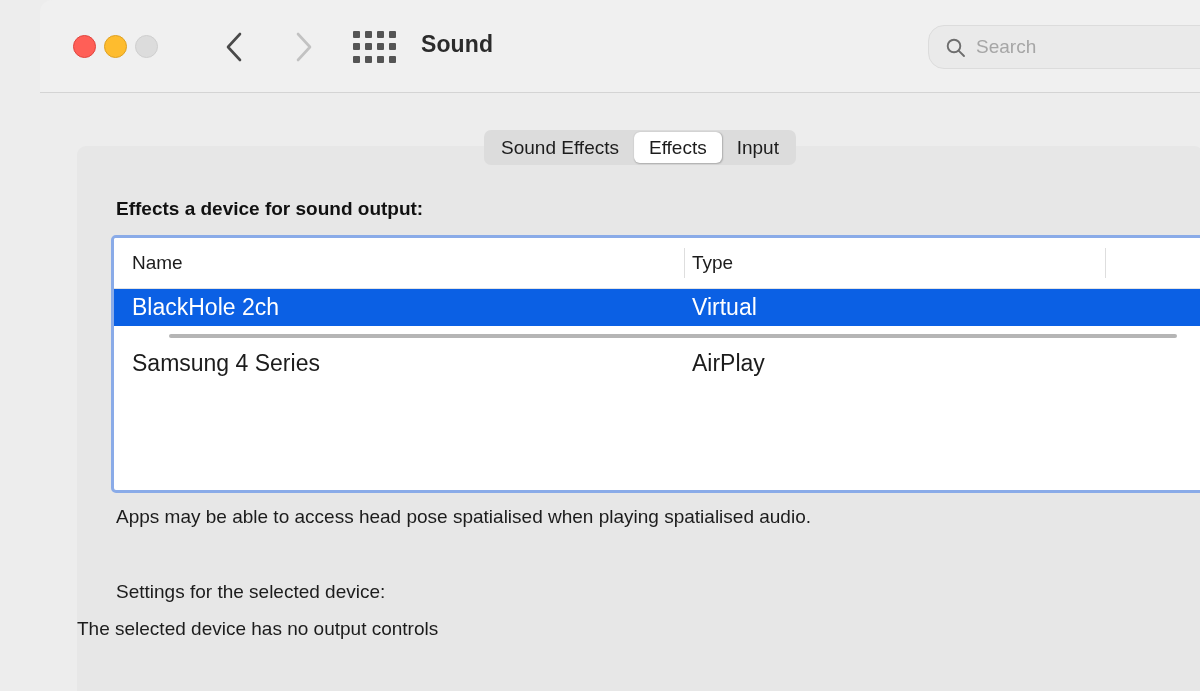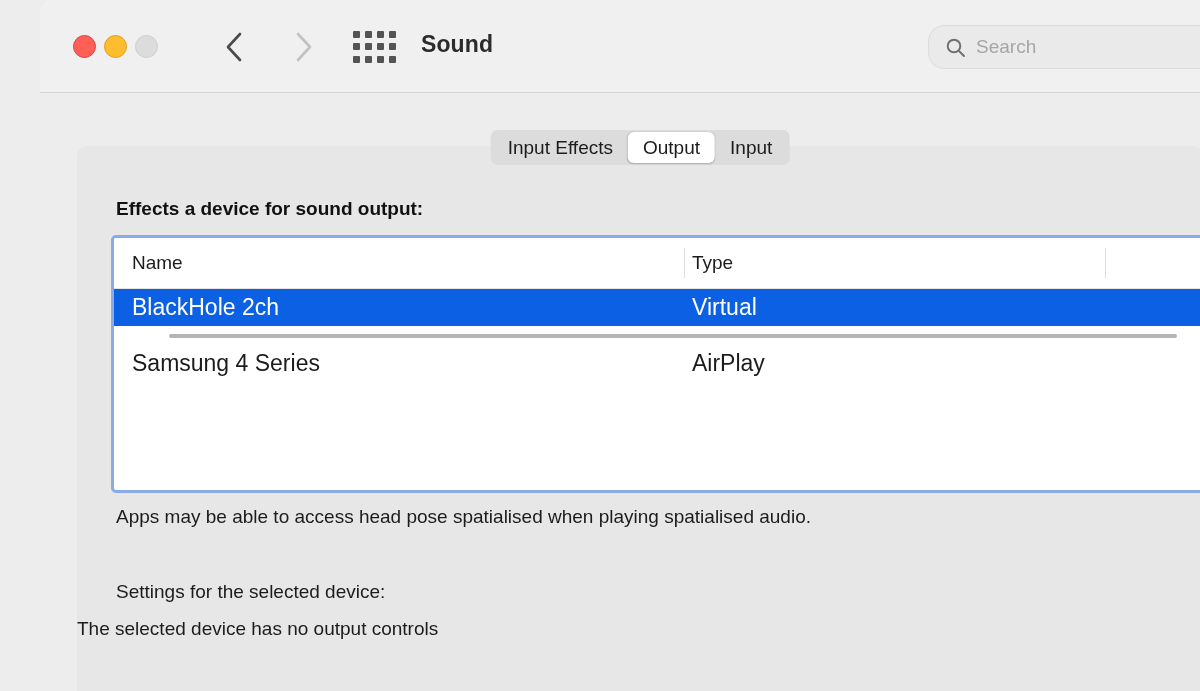--- a/index.html
+++ b/index.html
@@ -320,22 +320,22 @@
           <path d="M13.6 13.6 L19 19" stroke="#6e6e6e" stroke-width="1.9" stroke-linecap="round"></path>
         </svg>
       </span>
       <span class="search-placeholder">Search</span>
     </div>
   </div>
 
   <div class="panel">
 
     <div class="tabs">
-      <div class="tab">Input Effects</div>
-      <div class="tab active">Output</div>
+      <div class="tab">Sound Effects</div>
+      <div class="tab active">Effects</div>
       <div class="tab">Input</div>
     </div>
 
     <div class="section-title">Effects a device for sound output:</div>
 
     <div class="table-wrap">
 
       <div class="tbl-header">
         <div class="col-divider cd-1"></div>
         <div class="col-divider cd-2"></div>

